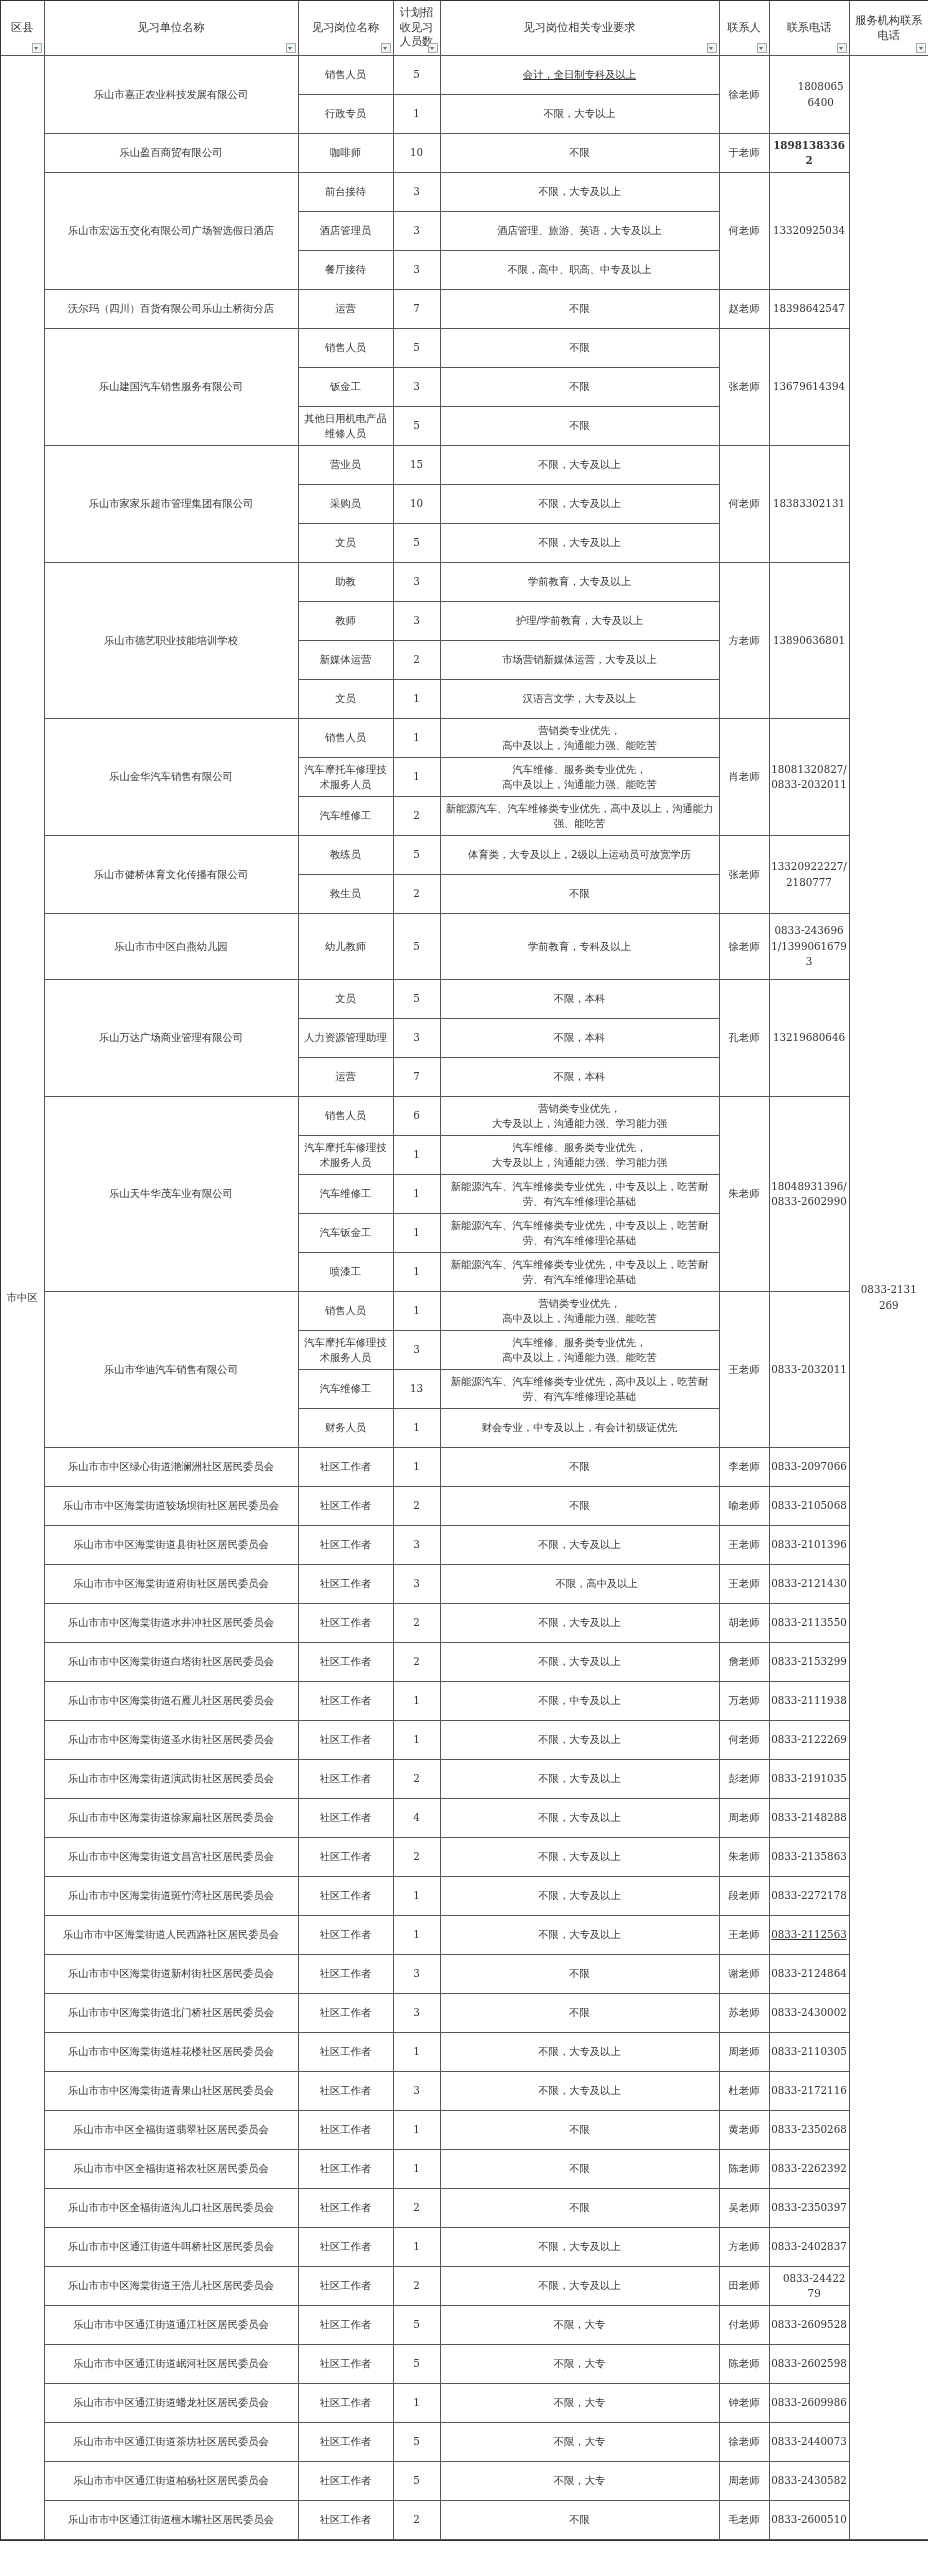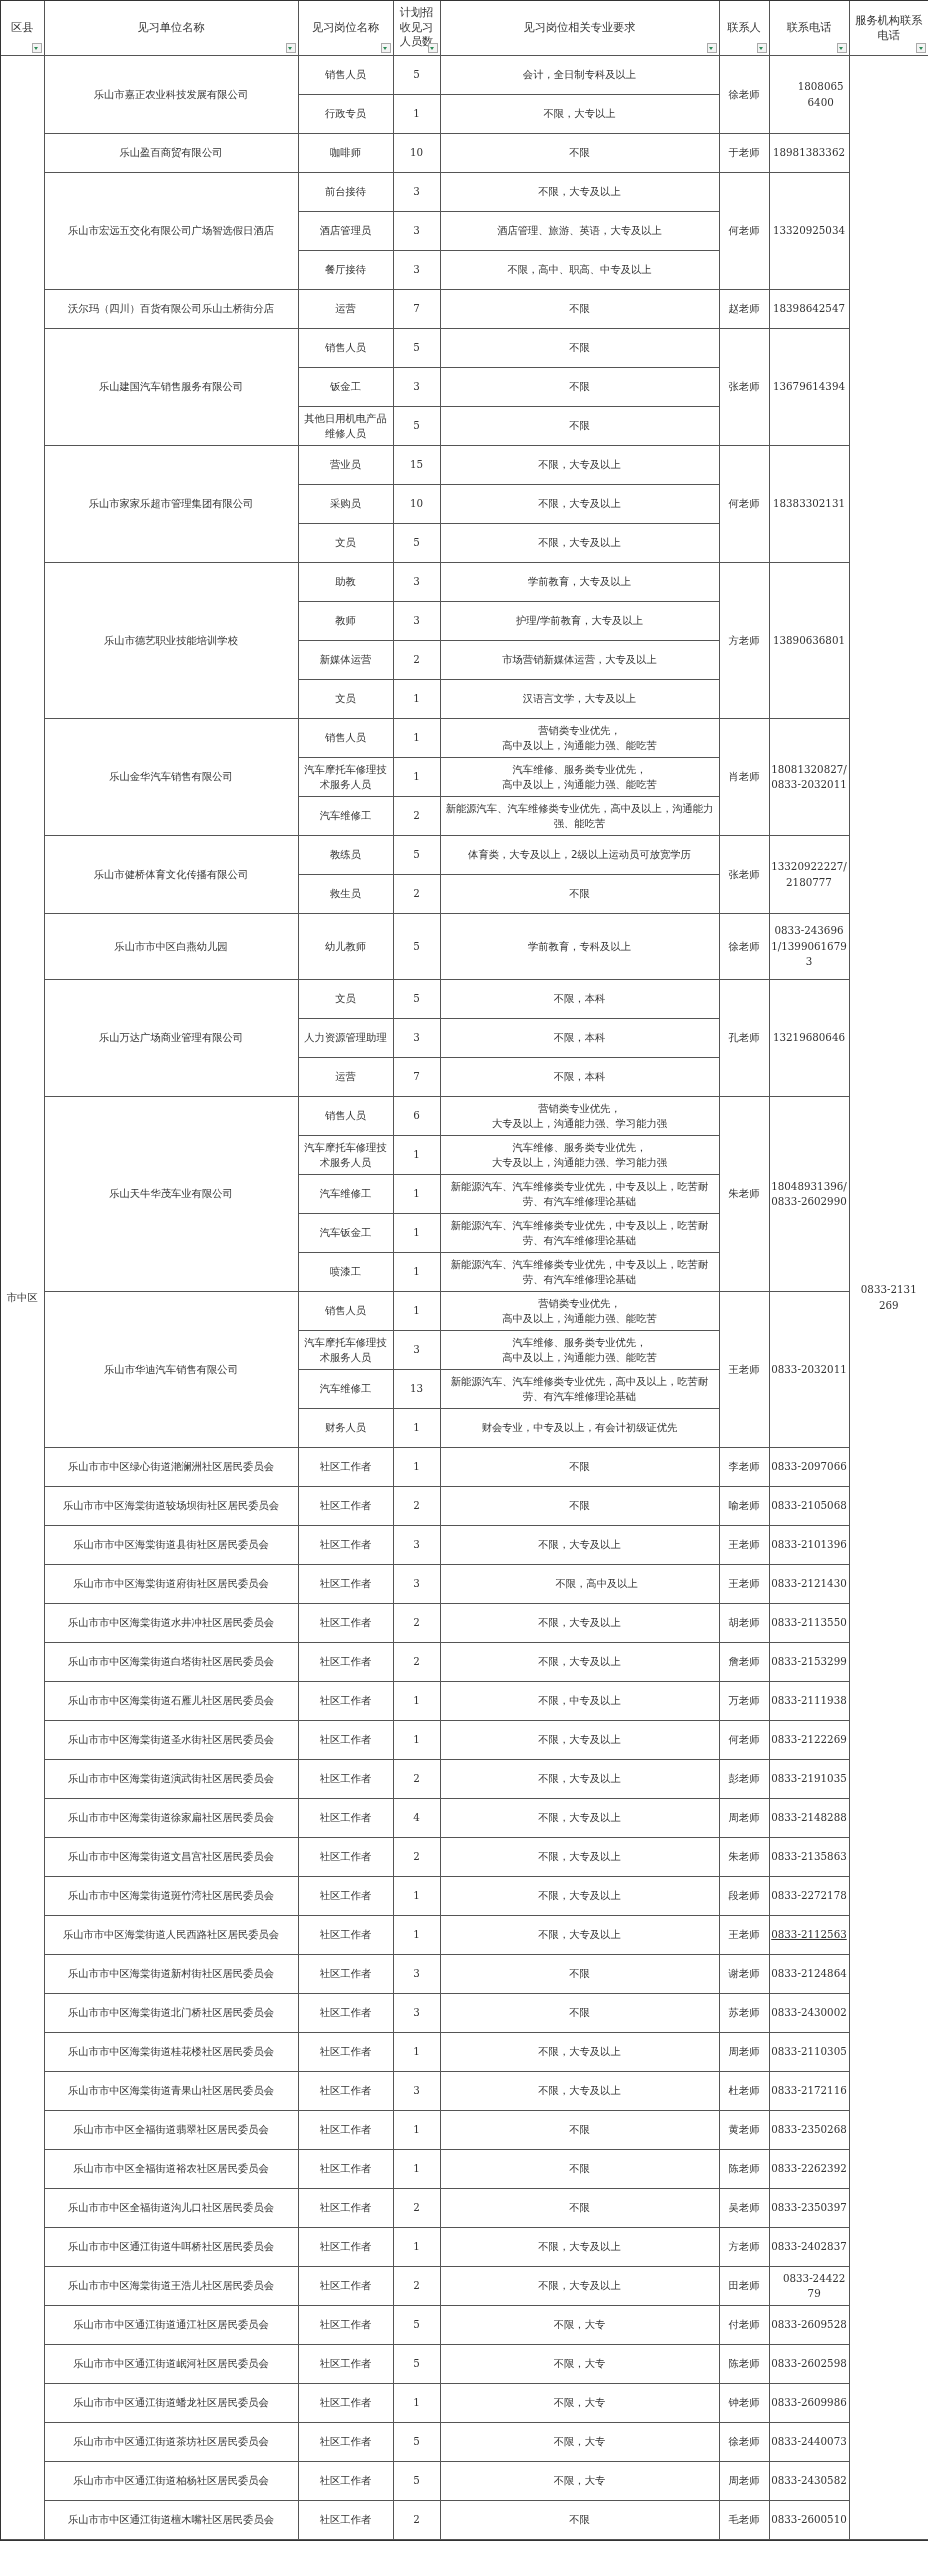--- a/index.html
+++ b/index.html
@@ -44,37 +44,37 @@
         <th><span>联系电话</span><span class="filter"></span></th>
         <th><span>服务机构联系电话</span><span class="filter"></span></th>
       </tr>
     </thead>
     <tbody id="tbody">
         <tr class="r">
           <td rowspan="63">市中区</td>
           <td rowspan="2">乐山市嘉正农业科技发展有限公司</td>
           <td>销售人员</td>
           <td class="num">5</td>
-          <td style="white-space: pre-line;">会计，全日制专科及以上</td>
+          <td style="white-space: pre-line; text-decoration: underline;">会计，全日制专科及以上</td>
           <td rowspan="2">徐老师</td>
           <td class="num" rowspan="2" style="word-break: break-all; padding-left: 25px;">18080656400</td>
           <td class="num" rowspan="63" style="word-break: break-all; padding: 0px 10.3px;">0833-2131269</td>
         </tr>
         <tr class="r">
           <td>行政专员</td>
           <td class="num">1</td>
           <td style="white-space: pre-line;">不限，大专以上</td>
         </tr>
         <tr class="r">
           <td>乐山盈百商贸有限公司</td>
           <td>咖啡师</td>
           <td class="num">10</td>
           <td style="white-space: pre-line;">不限</td>
           <td>于老师</td>
-          <td class="num" style="word-break: break-all;">18981383362</td>
+          <td class="num" style="word-break: break-all; font-weight: bold;">18981383362</td>
         </tr>
         <tr class="r">
           <td rowspan="3">乐山市宏远五交化有限公司广场智选假日酒店</td>
           <td>前台接待</td>
           <td class="num">3</td>
           <td style="white-space: pre-line;">不限，大专及以上</td>
           <td rowspan="3">何老师</td>
           <td class="num" rowspan="3" style="word-break: break-all;">13320925034</td>
         </tr>
         <tr class="r">

